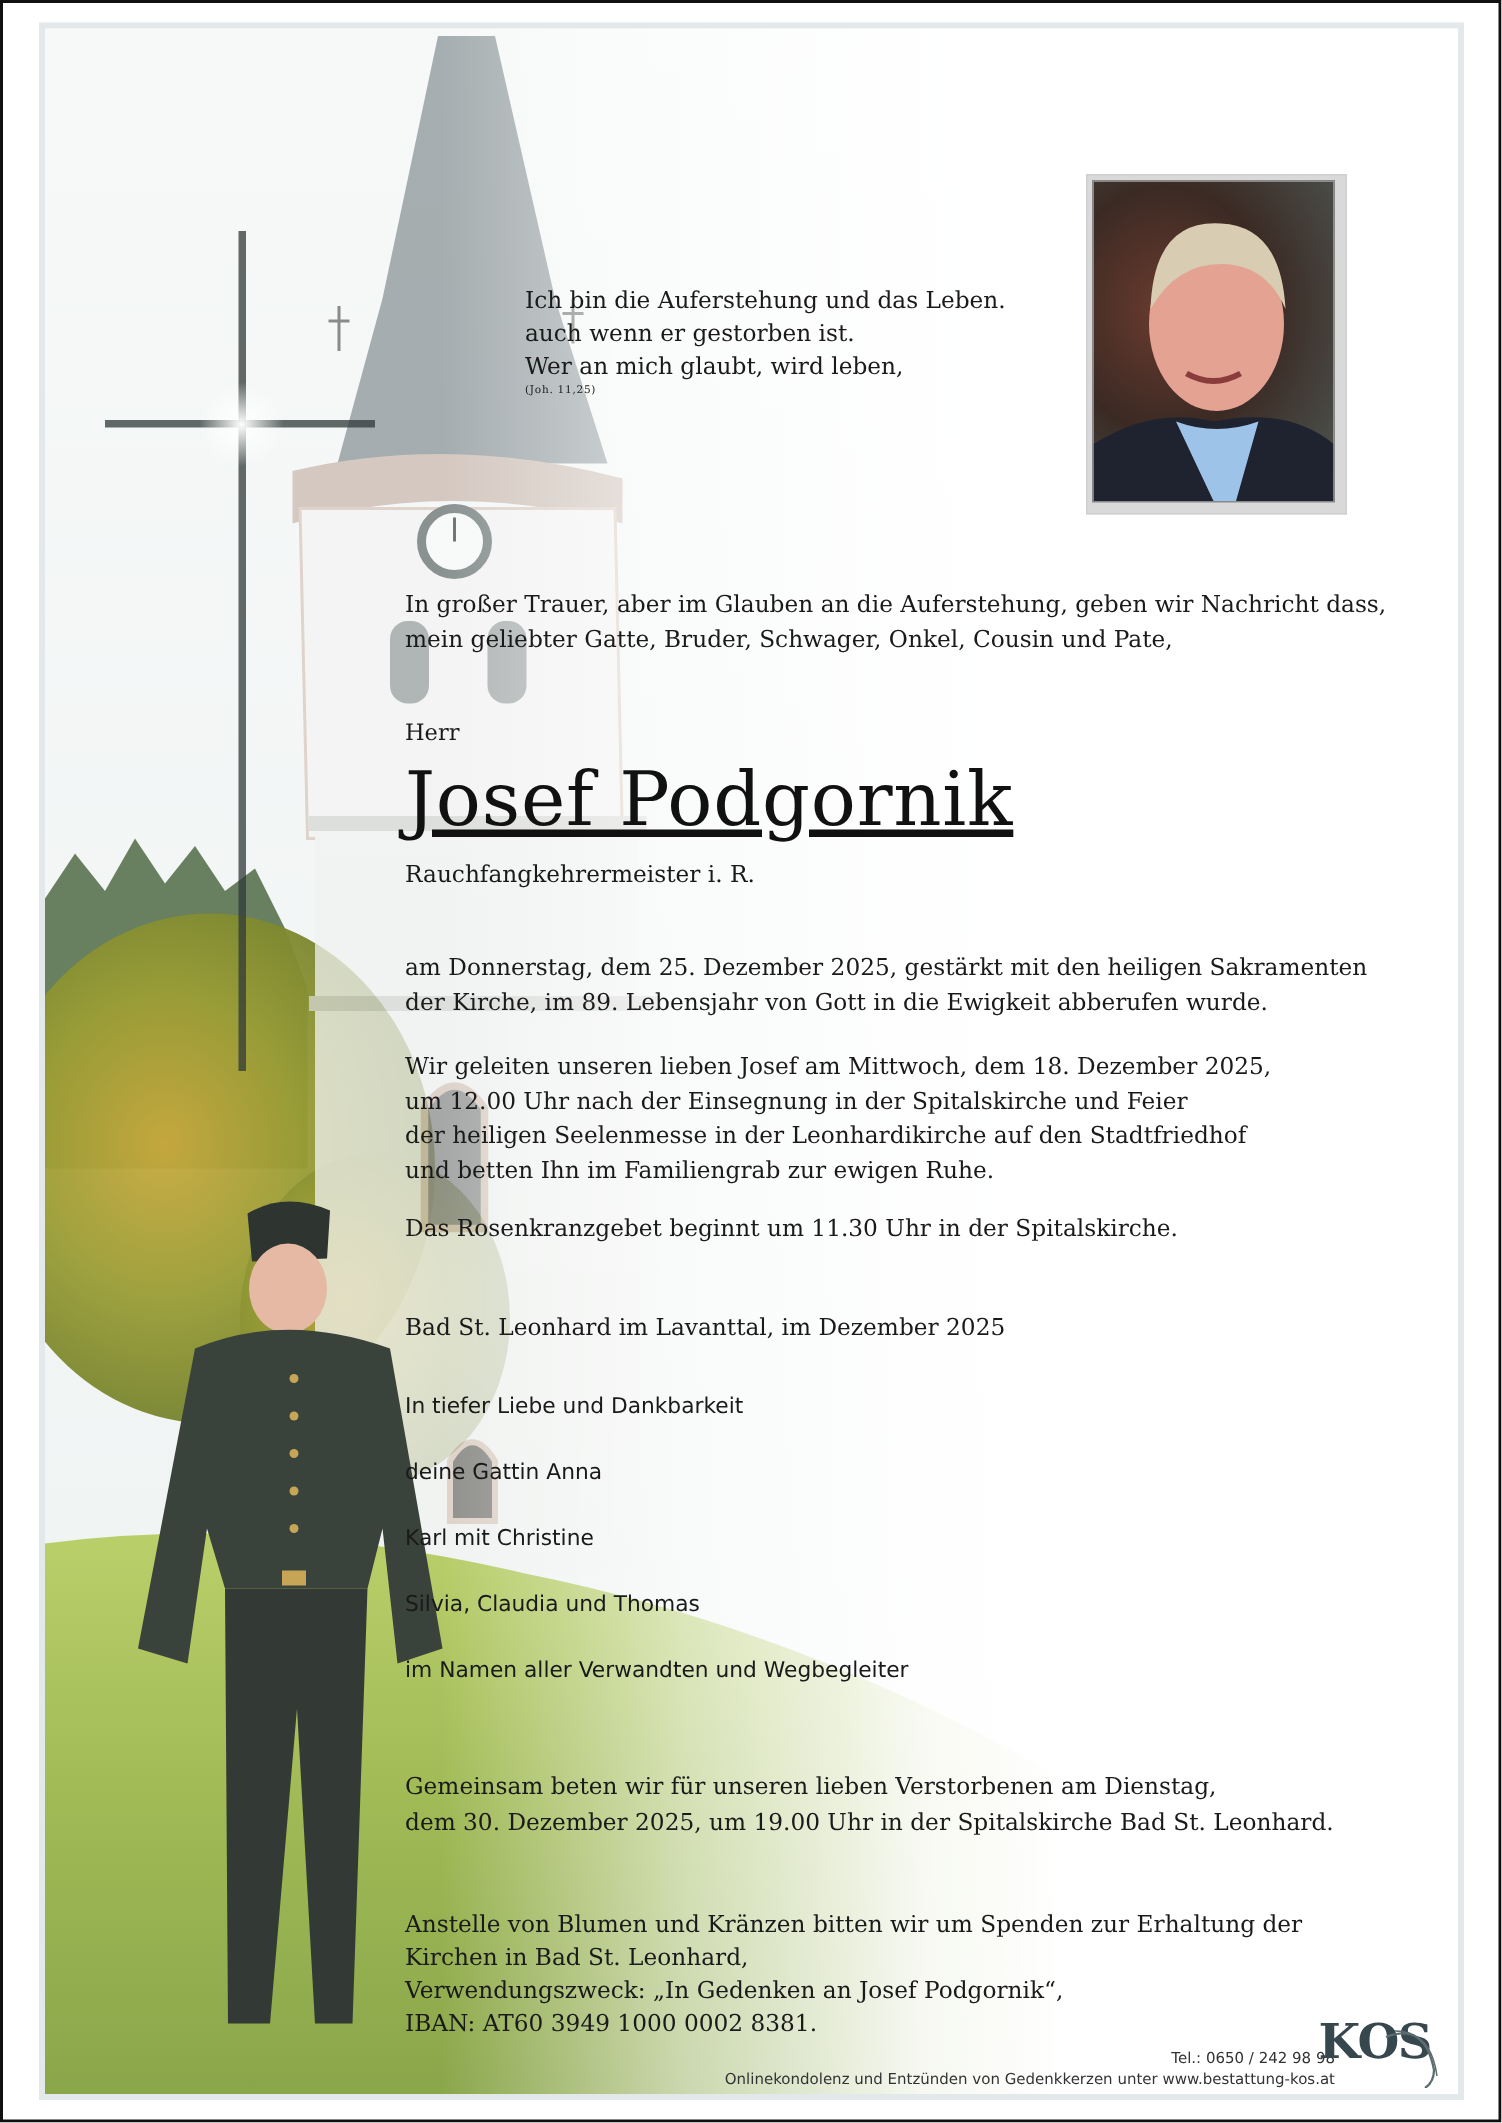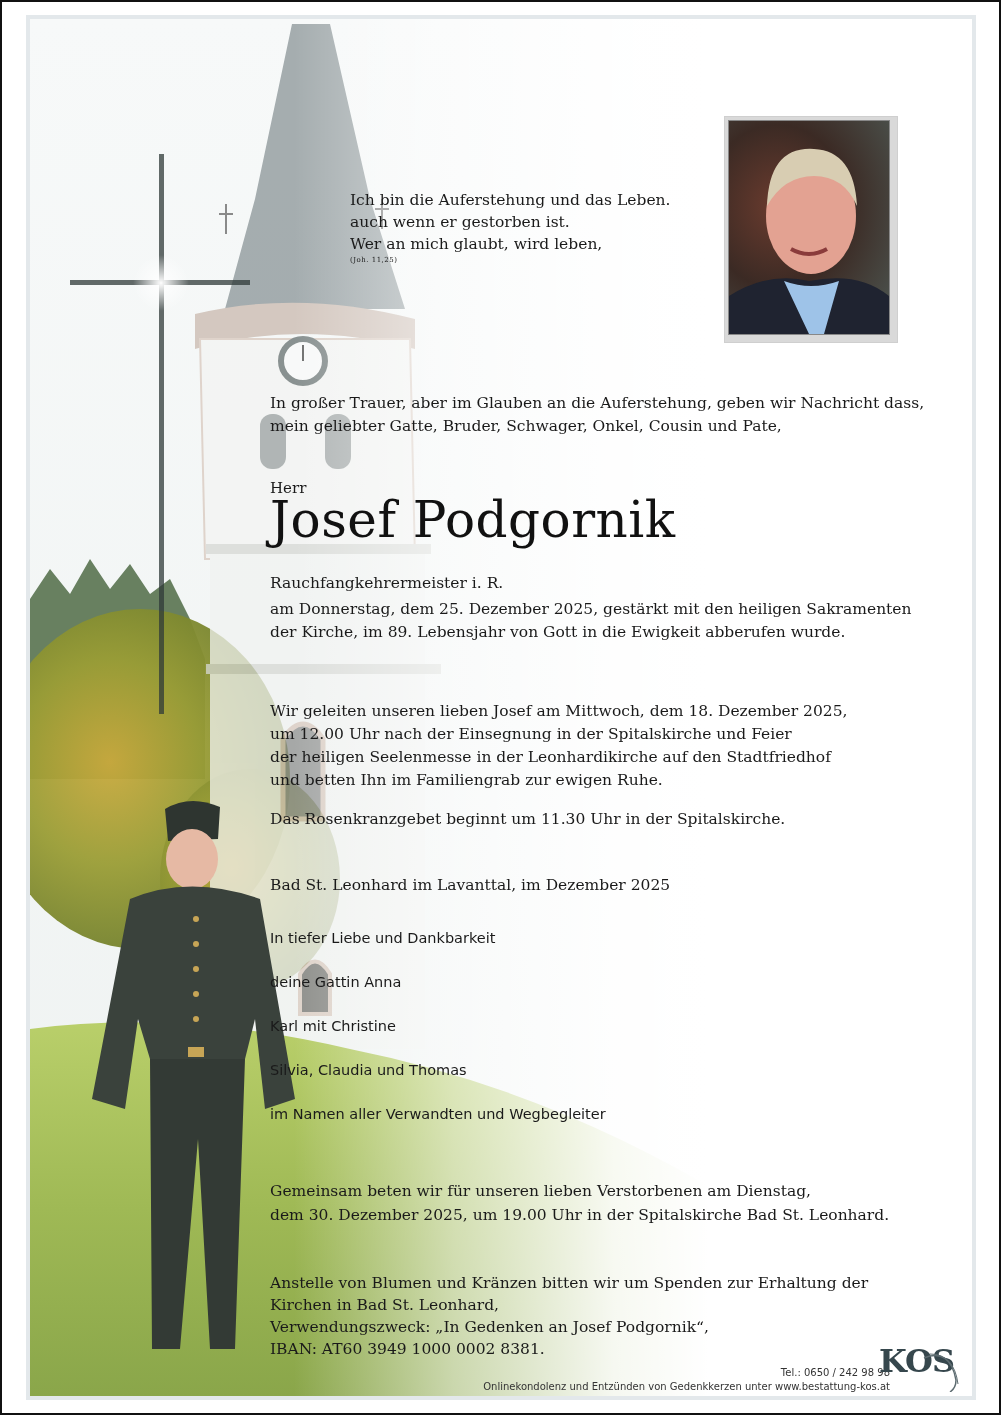--- a/index.html
+++ b/index.html
@@ -11,23 +11,23 @@
   .scene { position: absolute; left: 0; top: 0; width: 942px; height: 1377px; }
   .fade { position: absolute; left: 0; top: 0; width: 942px; height: 1377px;
           background: linear-gradient(90deg, rgba(255,255,255,0) 0%, rgba(255,255,255,0) 28%,
             rgba(255,255,255,0.55) 45%, rgba(255,255,255,0.92) 62%, #ffffff 72%); }
   .txt { position: absolute; left: 240px; width: 680px; }
   .line { display: block; white-space: nowrap; }
   .quote { top: 170px; left: 320px; width: 380px; font-size: 15.5px; line-height: 22px; }
   .quote-ref { font-size: 7px; line-height: 10px; letter-spacing: 0.5px; }
   .intro { top: 373px; font-size: 15.5px; line-height: 23px; }
   .herr { top: 460px; font-size: 15px; }
-  .name { top: 470px; font-size: 50px; line-height: 62px; letter-spacing: 0.5px; color: #111; }
+  .name { top: 483px; font-size: 50px; line-height: 62px; letter-spacing: 0.5px; color: #111; text-decoration: underline; }
   .title { top: 555px; font-size: 15.5px; }
-  .p1 { top: 579px; font-size: 15.5px; line-height: 23px; }
+  .p1 { top: 615px; font-size: 15.5px; line-height: 23px; }
   .p2 { top: 681px; font-size: 15.5px; line-height: 23px; }
   .p3 { top: 791px; font-size: 15.5px; }
   .p4 { top: 857px; font-size: 15.5px; }
   .mourners { top: 906px; font-size: 14.5px; font-family: "DejaVu Sans", "Liberation Sans", sans-serif; }
   .mourners .line { height: 44px; line-height: 26px; }
   .p5 { top: 1160px; font-size: 15.5px; line-height: 24px; }
   .p6 { top: 1253px; font-size: 15.5px; line-height: 22px; }
   .portrait { position: absolute; left: 694px; top: 97px; width: 166px; height: 219px;
               background: #d9d9d9; border: 1px solid #cfcfcf; padding: 3px; box-sizing: content-box; }
   .portrait-inner { width: 160px; height: 213px; border: 1px solid #888; overflow: hidden; position: relative;

